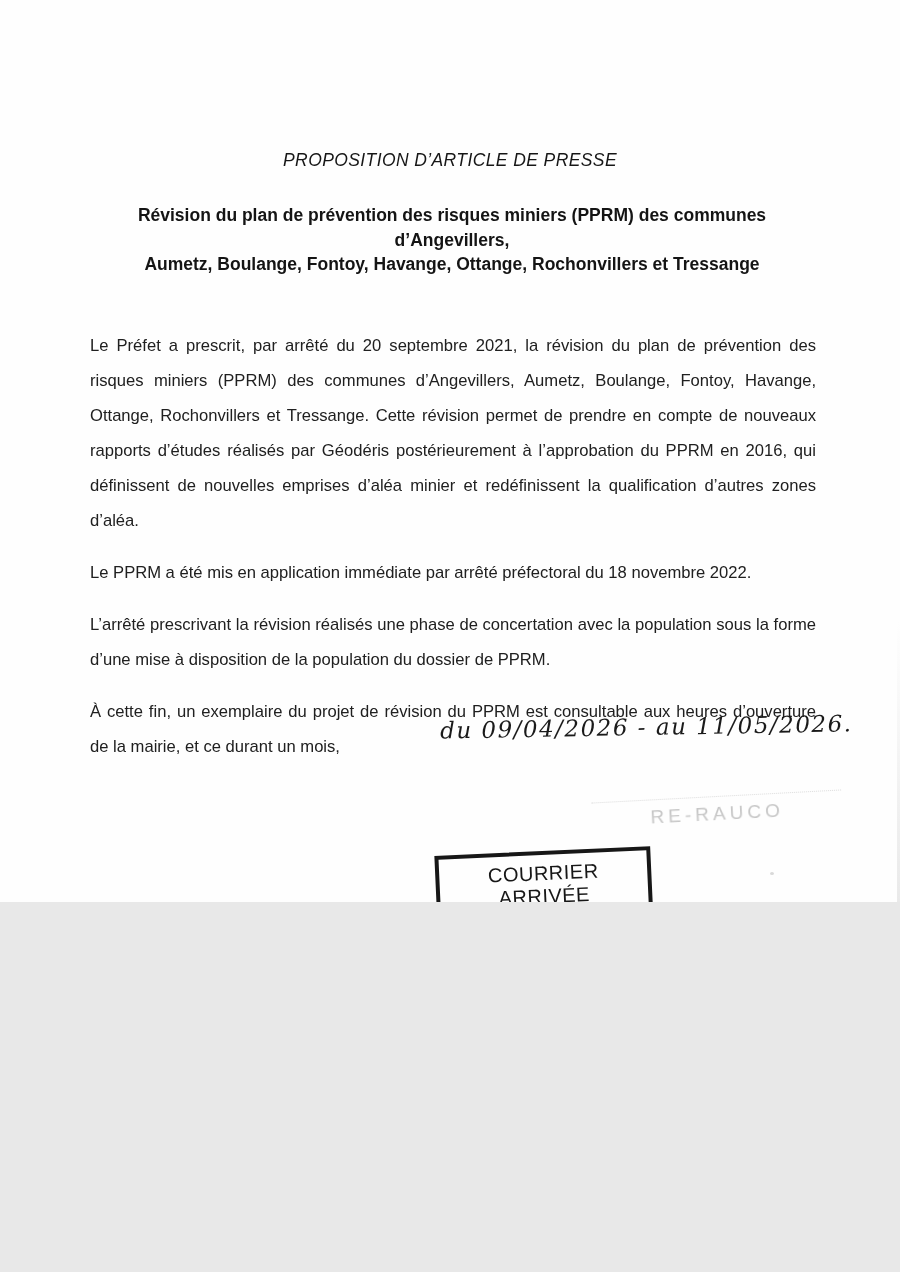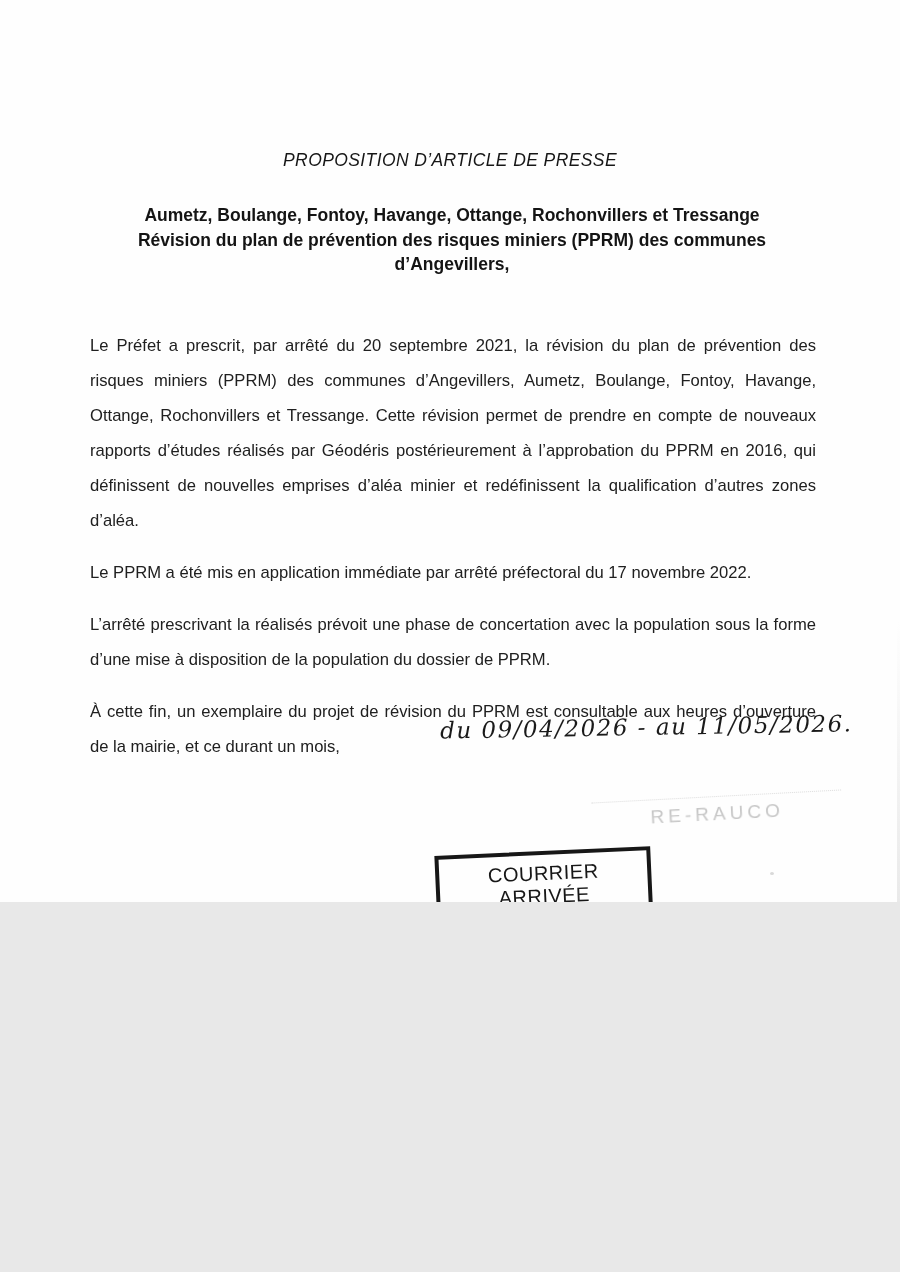--- a/index.html
+++ b/index.html
@@ -82,28 +82,28 @@
   .speckle{position:absolute;background:#d9d9d9;border-radius:50%;}
 </style>
 </head>
 <body>
 
 <div class="page">
 
   <div class="doc-title">PROPOSITION D’ARTICLE DE PRESSE</div>
 
   <div class="doc-heading">
+    <div>Révision du plan de prévention des risques miniers (PPRM) des communes d’Angevillers,</div>
     <div>Aumetz, Boulange, Fontoy, Havange, Ottange, Rochonvillers et Tressange</div>
-    <div>Révision du plan de prévention des risques miniers (PPRM) des communes d’Angevillers,</div>
   </div>
 
   <div class="doc-body">
     <p>Le Préfet a prescrit, par arrêté du 20 septembre 2021, la révision du plan de prévention des risques miniers (PPRM) des communes d’Angevillers, Aumetz, Boulange, Fontoy, Havange, Ottange, Rochonvillers et Tressange. Cette révision permet de prendre en compte de nouveaux rapports d’études réalisés par Géodéris postérieurement à l’approbation du PPRM en 2016, qui définissent de nouvelles emprises d’aléa minier et redéfinissent la qualification d’autres zones d’aléa.</p>
-    <p>Le PPRM a été mis en application immédiate par arrêté préfectoral du 17 novembre 2022.</p>
-    <p>L’arrêté prescrivant la réalisés prévoit une phase de concertation avec la population sous la forme d’une mise à disposition de la population du dossier de PPRM.</p>
+    <p>Le PPRM a été mis en application immédiate par arrêté préfectoral du 18 novembre 2022.</p>
+    <p>L’arrêté prescrivant la révision réalisés une phase de concertation avec la population sous la forme d’une mise à disposition de la population du dossier de PPRM.</p>
     <p class="para-last">
       <span>À cette fin, un exemplaire du projet de révision du PPRM est consultable aux heures d’ouverture de la mairie, et ce durant un mois,</span>
       <span class="handwriting">du 09/04/2026 - au 11/05/2026.</span>
     </p>
   </div>
 
   <div class="ghost-stamp">RE-RAUCO</div>
 
   <div class="arrival-stamp">
     <div class="stamp-line1">COURRIER ARRIVÉE</div>

